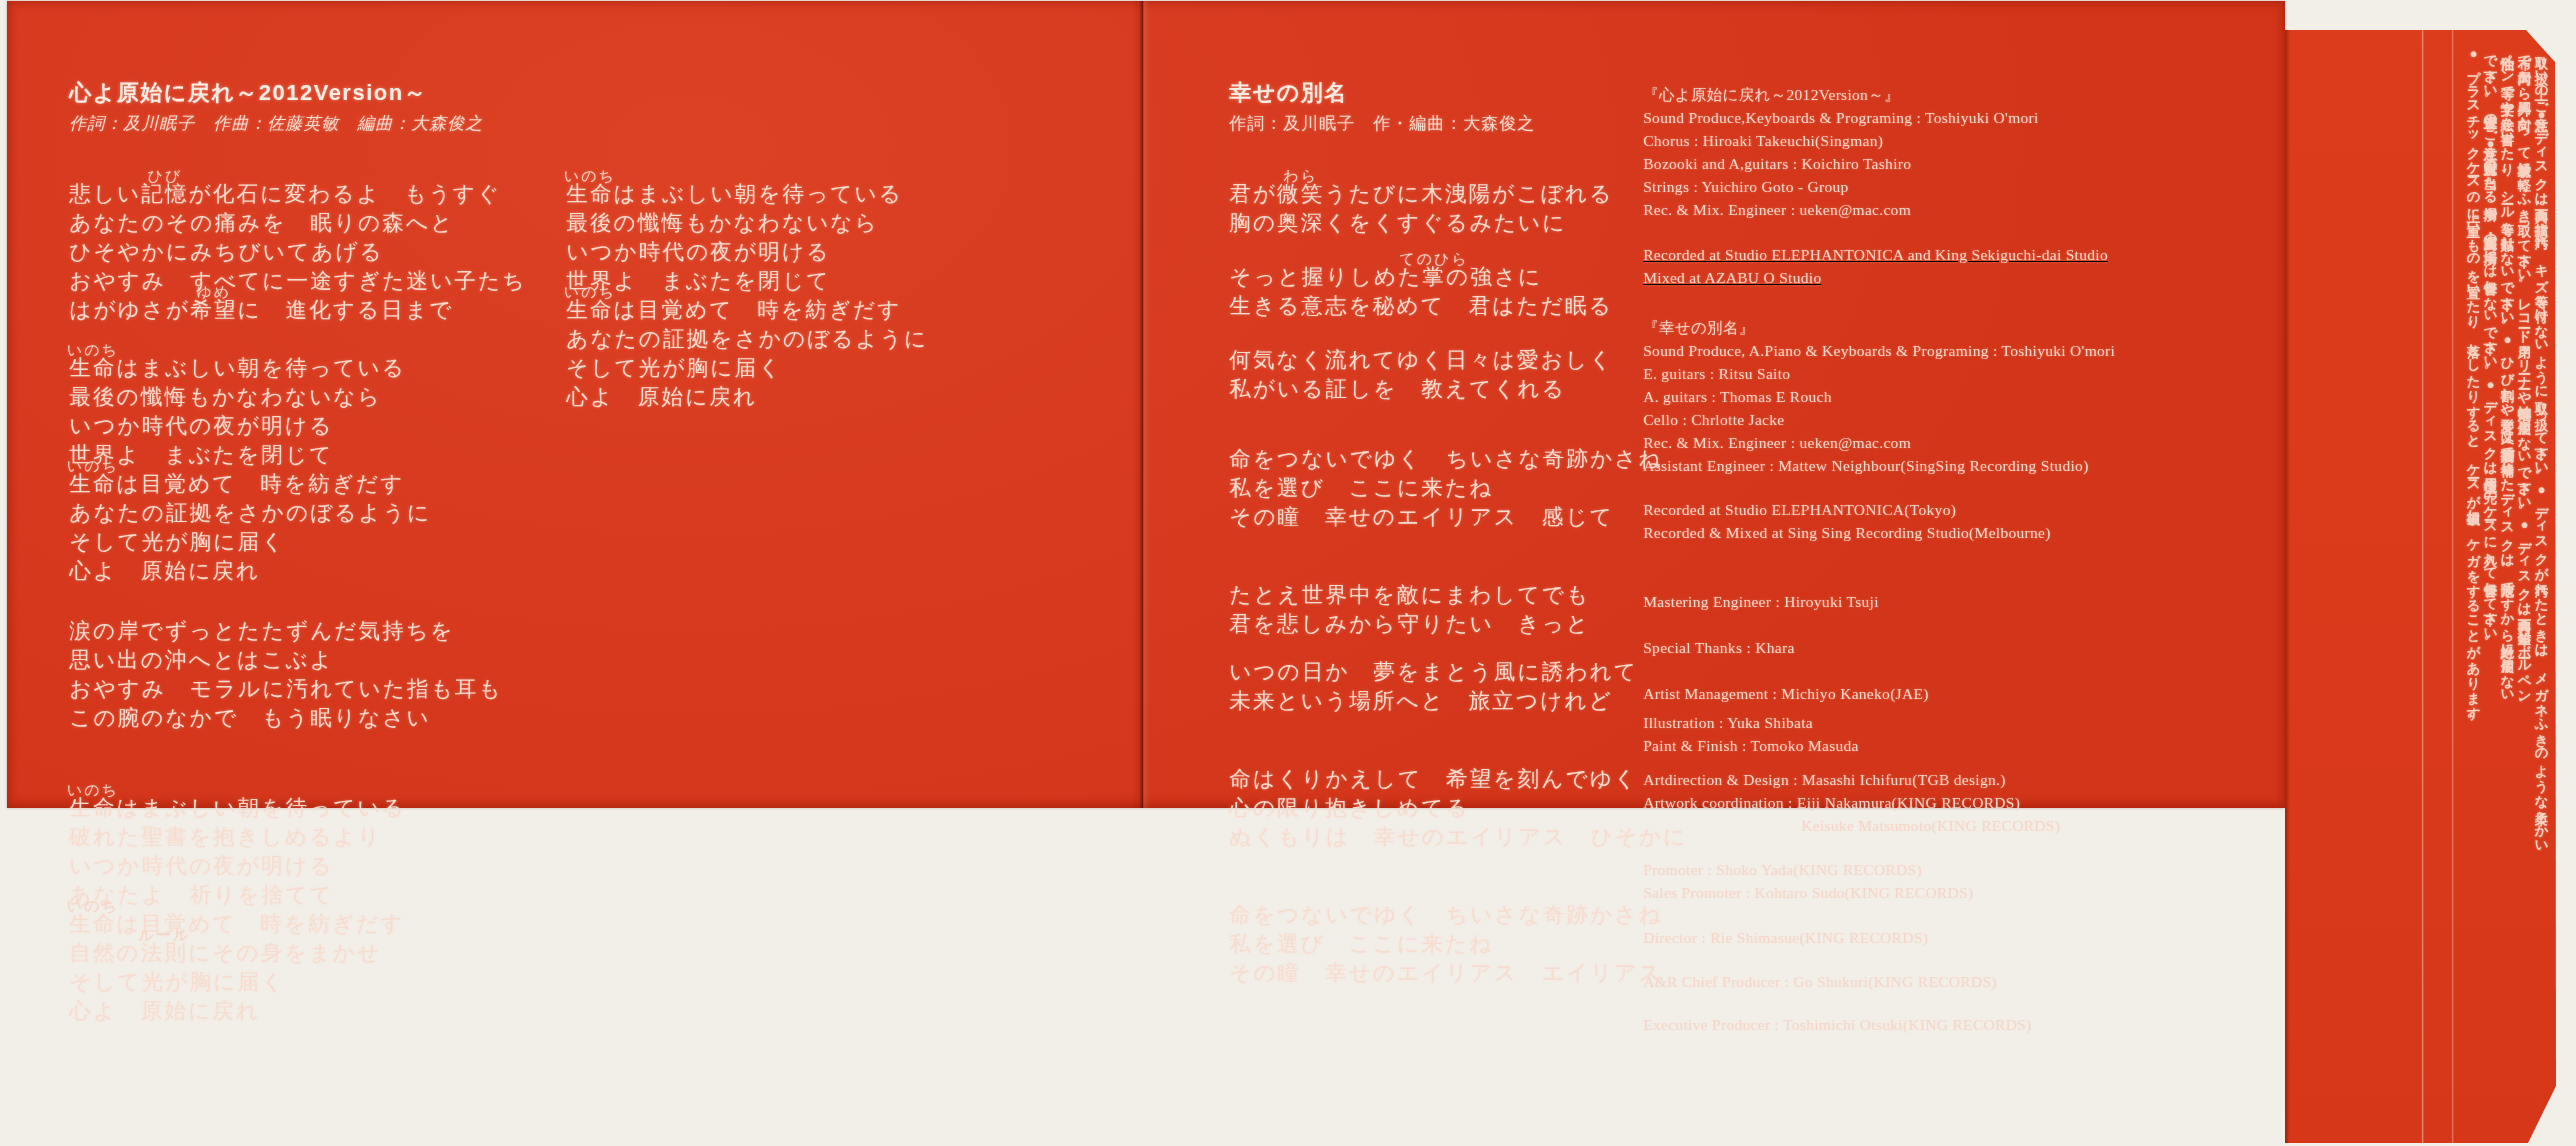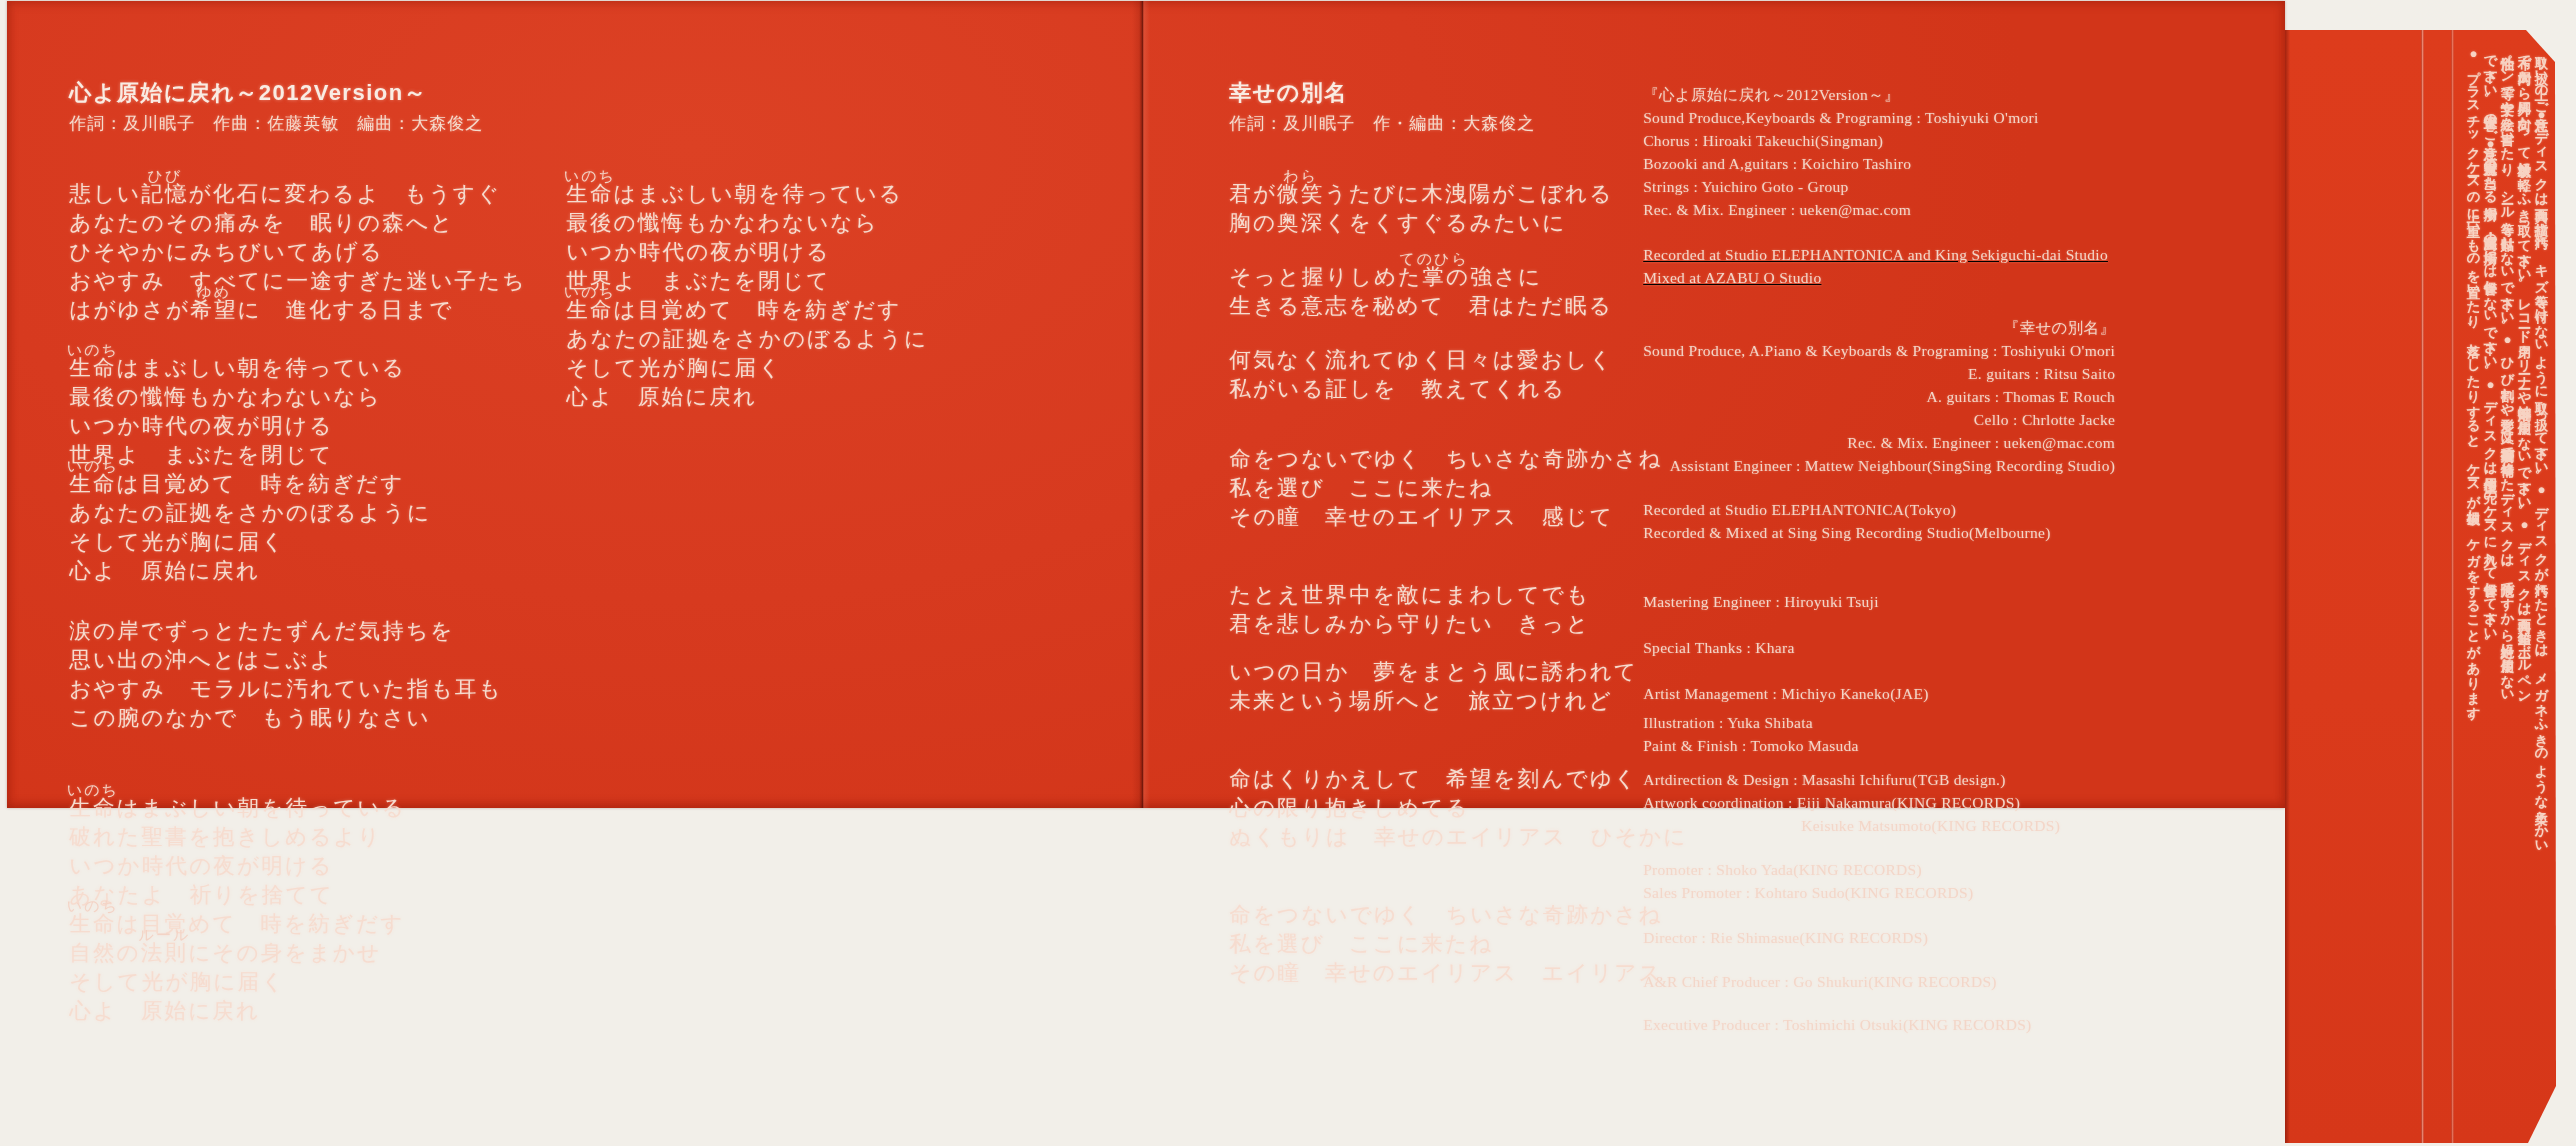--- a/index.html
+++ b/index.html
@@ -51,21 +51,21 @@
     font-family:"Liberation Sans","DejaVu Sans",sans-serif;
     font-size:22px;font-weight:bold;letter-spacing:1.5px;
     color:#f9ece3;text-shadow:0 0 3.6px rgba(255,220,205,.5);
     white-space:pre;
   }
   .song-credit{
     position:absolute;font-size:17px;letter-spacing:1px;
     color:#f5dbcd;text-shadow:0 0 3.1px rgba(255,215,200,.45);white-space:pre;
   }
   .title-left{left:62px;top:77px;}
-  .credit-left{left:62px;top:111px;}
+  .credit-left{left:62px;top:111px;font-style:italic;}
   .title-right{left:1222px;top:77px;}
   .credit-right{left:1222px;top:111px;}
   
   .lyrics-col{position:absolute;top:0;}
   .col1{left:62px;}
   .col2{left:559px;}
   .col3{left:1222px;}
   .lyrics-col .block{position:absolute;left:0;white-space:pre;}
   .col1 .block:nth-child(1){top:179px;}
   .col1 .block:nth-child(2){top:353px;}
@@ -88,21 +88,21 @@
   .rt{
     position:absolute;top:-7.7px;left:50%;transform:translateX(-50%);
     font-size:15px;letter-spacing:2.1px;line-height:9.8px;white-space:nowrap;
     color:#f3d3c5;
   }
   
   .credits-col{position:absolute;left:1636px;top:0;}
   .cgroup{position:absolute;left:0;white-space:pre;}
   .cgroup:nth-child(1){top:82px;}
   .cgroup:nth-child(2){top:242px;text-decoration:underline;}
-  .cgroup:nth-child(3){top:315px;text-align:right;}
+  .cgroup:nth-child(3){top:315px;}
   .cgroup:nth-child(4){top:497px;}
   .cgroup:nth-child(5){top:589px;}
   .cgroup:nth-child(6){top:635px;}
   .cgroup:nth-child(7){top:681px;}
   .cgroup:nth-child(8){top:710px;}
   .cgroup:nth-child(9){top:767px;}
   .cgroup:nth-child(10){top:857px;}
   .cgroup:nth-child(11){top:925px;}
   .cgroup:nth-child(12){top:969px;}
   .cgroup:nth-child(13){top:1012px;}

